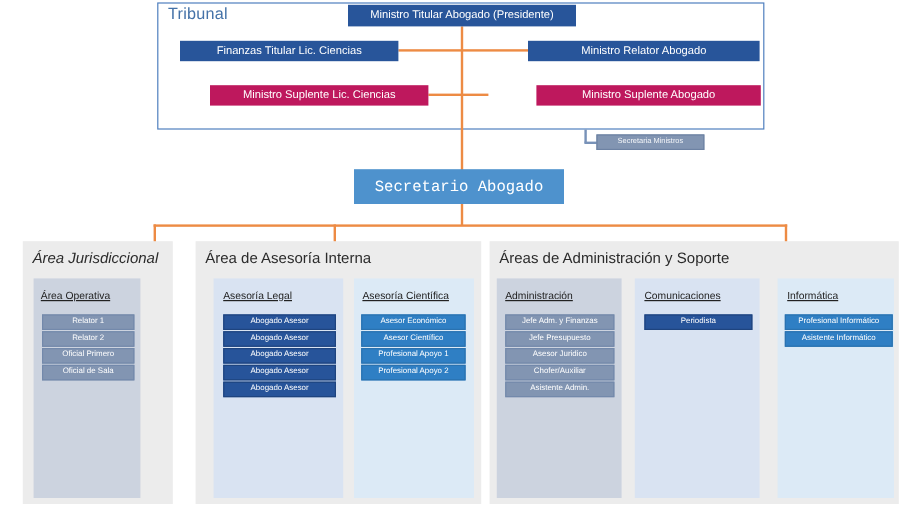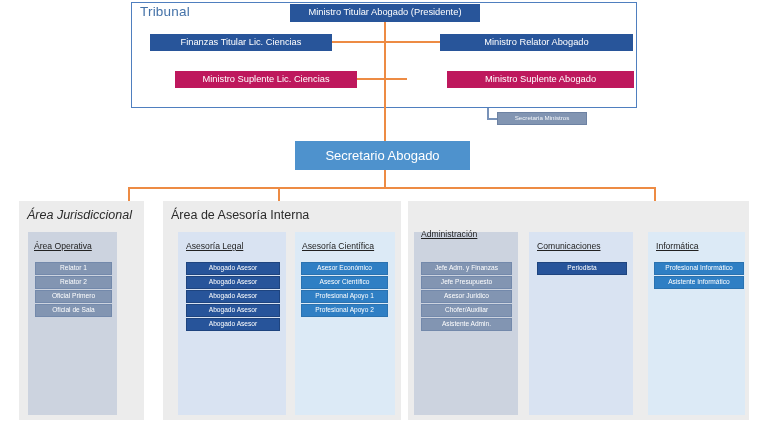--- a/index.html
+++ b/index.html
@@ -57,21 +57,21 @@
   .n-pres   { left: 290px; top: 4px;  width: 190px; height: 18px; font-size: 9.3px; }
   .n-mtlc   { left: 150px; top: 34px; width: 182px; height: 17px; font-size: 9.3px; }
   .n-mta    { left: 440px; top: 34px; width: 193px; height: 17px; font-size: 9.3px; }
   .n-mslc   { left: 175px; top: 71px; width: 182px; height: 17px; font-size: 9.3px; }
   .n-msa    { left: 407px; top: 71px; width: 187px; height: 17px; font-size: 9.3px; margin-left: 40px; }
 
   .n-secmin { left: 497px; top: 112px; width: 90px; height: 13px; font-size: 6.2px;
               color: #f4f6f9; }
 
   .n-secabog{ left: 295px; top: 141px; width: 175px; height: 29px; font-size: 13px;
-              color: #ffffff; }
+              color: #ffffff; font-family: Liberation Mono, monospace; }
 
   
   .area-panel {
     background: #ececec;
   }
   .area-title {
     position: absolute;
     font-size: 12.5px;
     color: #2b2b2b;
     white-space: nowrap;
@@ -158,23 +158,24 @@
   <div class="chip chip-navy" style="left:186px; top:318px; width:92px; height:11px;">Abogado Asesor</div>
 
   <div class="sub-panel tint-paleblue" style="left:295px; top:232px; width:100px; height:183px;"></div>
   <div class="sub-title" style="left:302px; top:241px;">Asesoría Científica</div>
   <div class="chip chip-blue" style="left:301px; top:262px; width:85px; height:11px;">Asesor Económico</div>
   <div class="chip chip-blue" style="left:301px; top:276px; width:85px; height:11px;">Asesor Científico</div>
   <div class="chip chip-blue" style="left:301px; top:290px; width:85px; height:11px;">Profesional Apoyo 1</div>
   <div class="chip chip-blue" style="left:301px; top:304px; width:85px; height:11px;">Profesional Apoyo 2</div>
 
   <div class="abs area-panel" style="left:408px; top:201px; width:341px; height:219px;"></div>
+  <div class="area-title" style="left:416px; top:208px;">Áreas de Administración y Soporte</div>
 
   <div class="sub-panel tint-graysteel" style="left:414px; top:232px; width:104px; height:183px;"></div>
-  <div class="sub-title" style="left:421px; top:229px;">Administración</div>
+  <div class="sub-title" style="left:421px; top:241px;">Administración</div>
   <div class="chip chip-steel" style="left:421px; top:262px; width:89px; height:11px;">Jefe Adm. y Finanzas</div>
   <div class="chip chip-steel" style="left:421px; top:276px; width:89px; height:11px;">Jefe Presupuesto</div>
   <div class="chip chip-steel" style="left:421px; top:290px; width:89px; height:11px;">Asesor Juridico</div>
   <div class="chip chip-steel" style="left:421px; top:304px; width:89px; height:11px;">Chofer/Auxiliar</div>
   <div class="chip chip-steel" style="left:421px; top:318px; width:89px; height:11px;">Asistente Admin.</div>
 
   <div class="sub-panel tint-lightblue" style="left:529px; top:232px; width:104px; height:183px;"></div>
   <div class="sub-title" style="left:537px; top:241px;">Comunicaciones</div>
   <div class="chip chip-navy" style="left:537px; top:262px; width:88px; height:11px;">Periodista</div>
 

